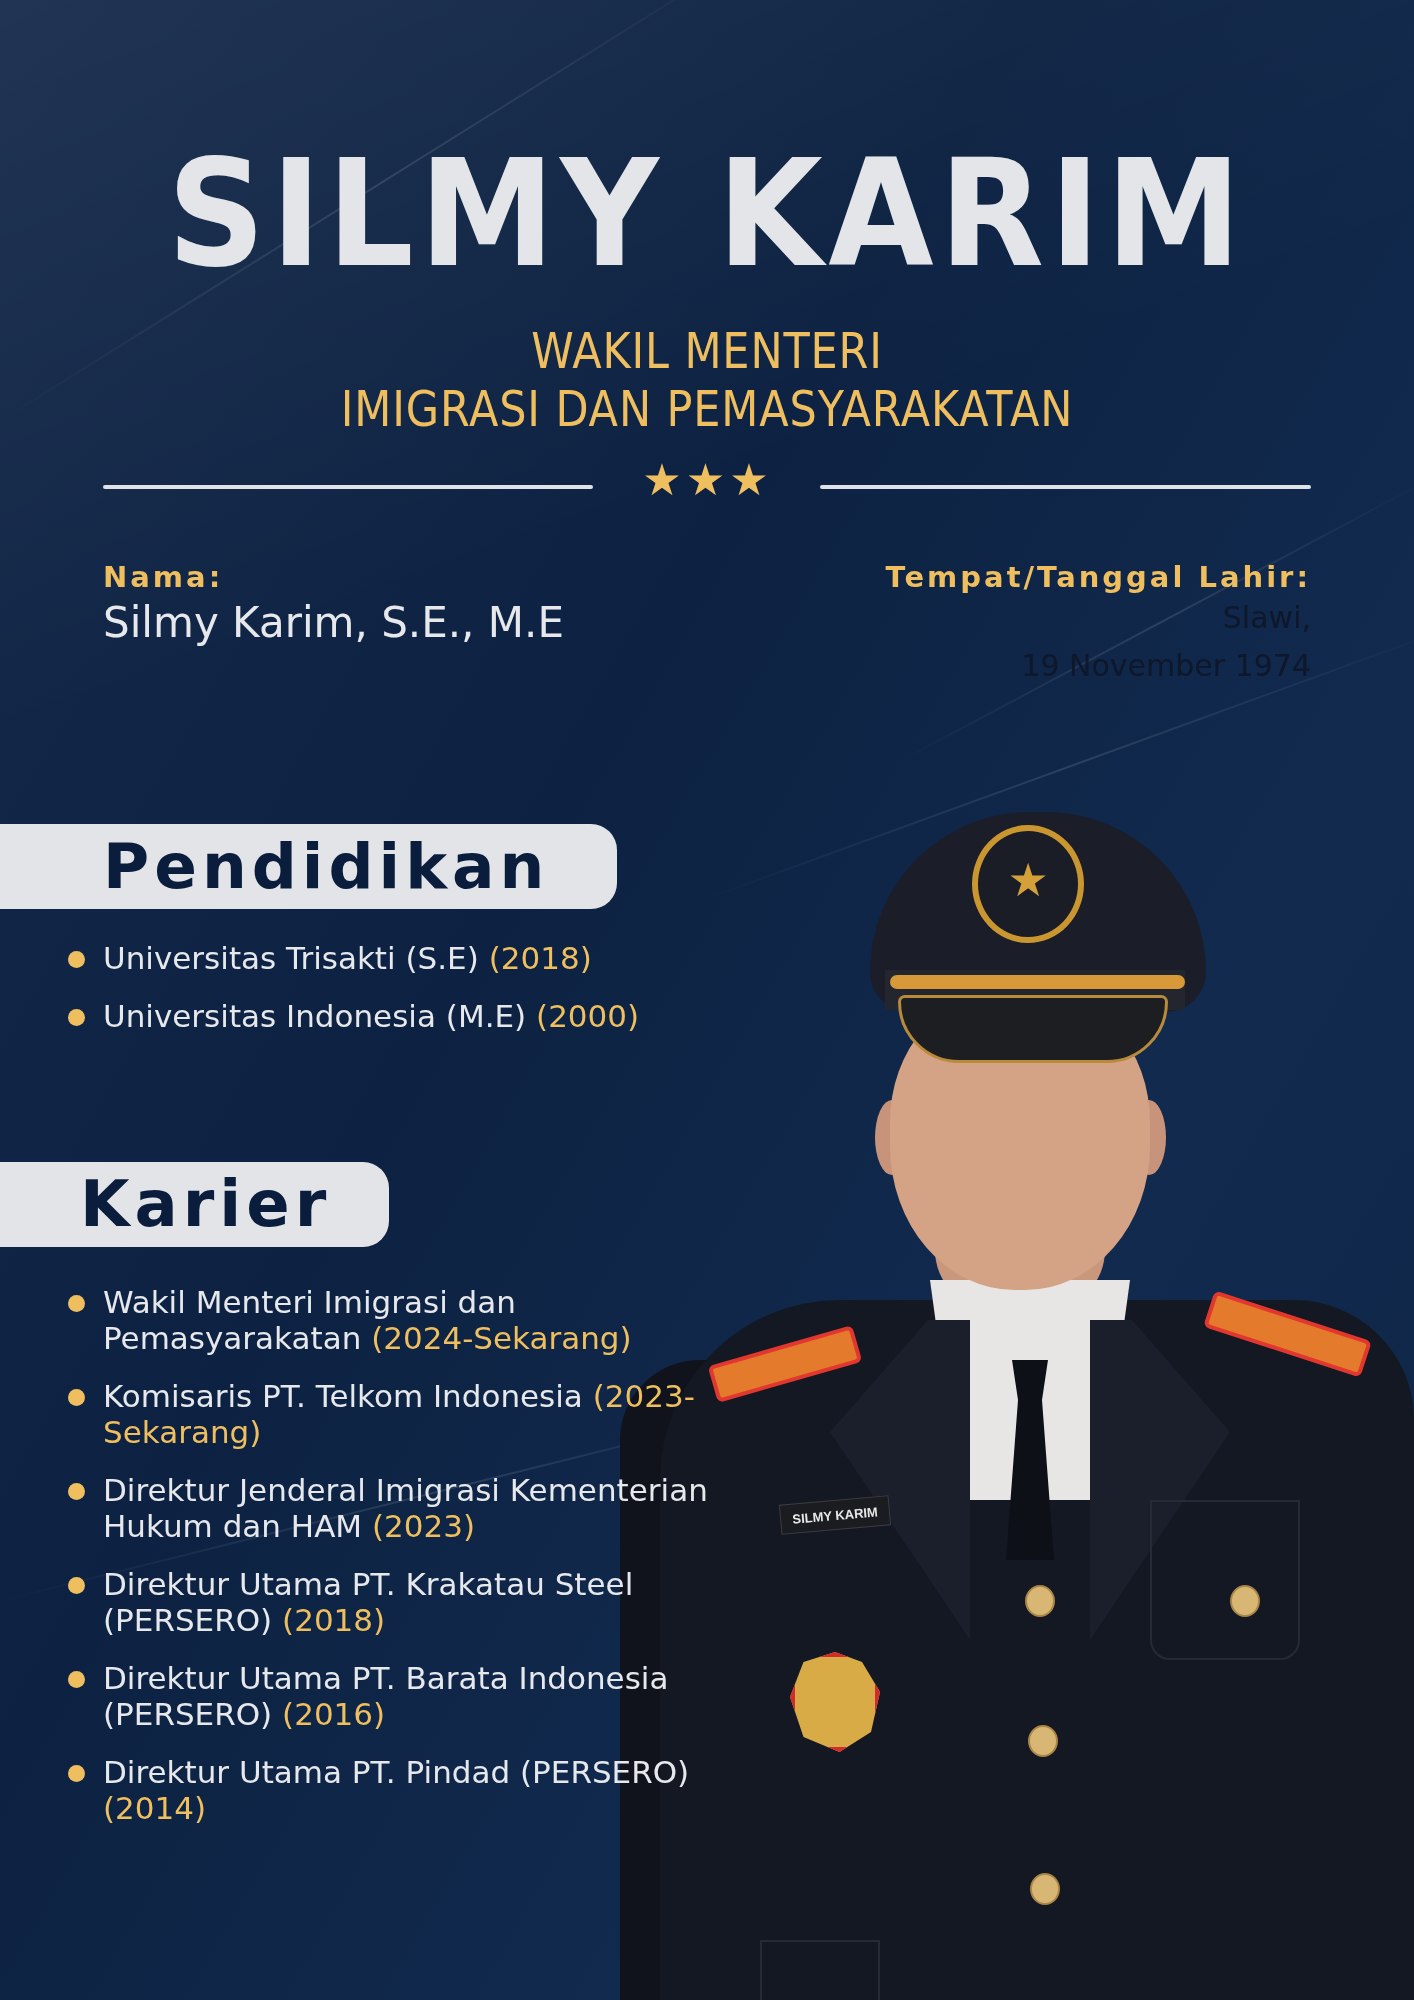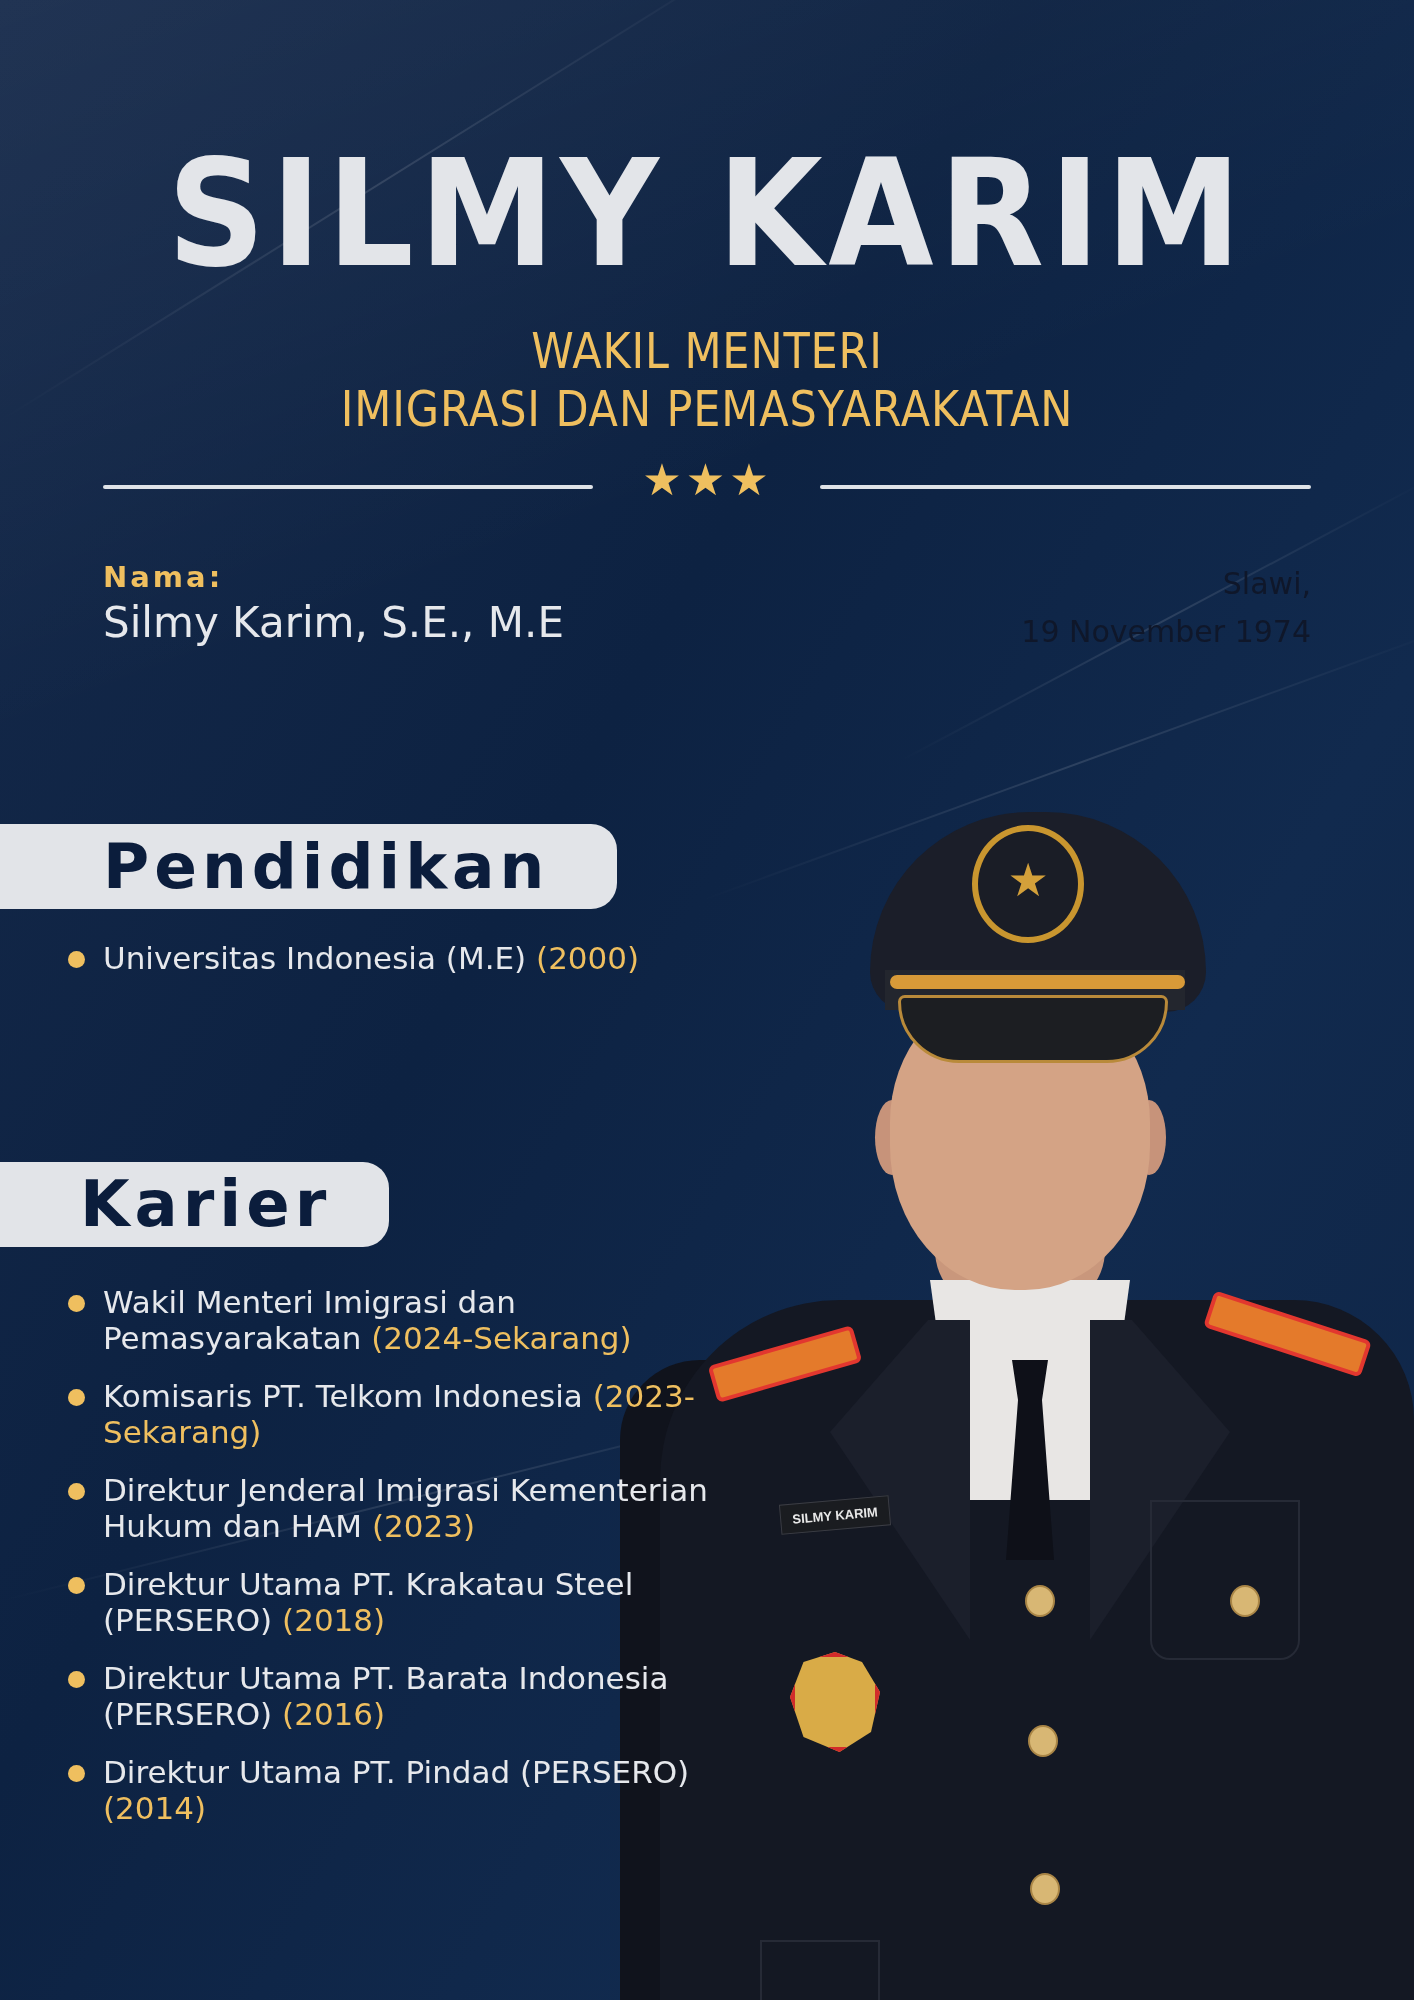--- a/index.html
+++ b/index.html
@@ -115,20 +115,21 @@
 <div class="divider-line" style="left:103px;width:490px;"></div>
 <div class="stars">★★★</div>
 <div class="divider-line" style="left:820px;width:491px;"></div>
 
 <div class="name-block">
   <div class="label-gold">Nama:</div>
   <div class="value">Silmy Karim, S.E., M.E</div>
 </div>
 
 <div class="birth-block">
+  <div class="label-gold">Tempat/Tanggal Lahir:</div>
   <div class="value">Slawi,</div>
   <div class="value" style="margin-top:12px">19 November 1974</div>
 </div>
 
 <div class="portrait">
   <div class="sleeve-l"></div>
   <div class="torso"></div>
   <div class="neck"></div>
   <div class="collar"></div>
   <div class="tie"></div>
@@ -151,20 +152,21 @@
   <div class="button" style="left:408px;top:925px;"></div>
   <div class="button" style="left:410px;top:1073px;"></div>
   <div class="button" style="left:610px;top:785px;"></div>
   <div class="pocket-l"></div>
 </div>
 
 <div class="section-pill pill-edu">
   <span>Pendidikan</span>
 </div>
 <ul class="list edu-list">
+  <li><span class="dot"></span><span>Universitas Trisakti (S.E) </span><span class="yr">(2018)</span></li>
   <li><span class="dot"></span><span>Universitas Indonesia (M.E) </span><span class="yr">(2000)</span></li>
 </ul>
 
 <div class="section-pill pill-career">
   <span>Karier</span>
 </div>
 <ul class="list career-list">
   <li><span class="dot"></span><span>Wakil Menteri Imigrasi dan</span><br><span>Pemasyarakatan </span><span class="yr">(2024-Sekarang)</span></li>
   <li><span class="dot"></span><span>Komisaris PT. Telkom Indonesia </span><span class="yr">(2023-Sekarang)</span></li>
   <li><span class="dot"></span><span>Direktur Jenderal Imigrasi Kementerian</span><br><span>Hukum dan HAM </span><span class="yr">(2023)</span></li>

